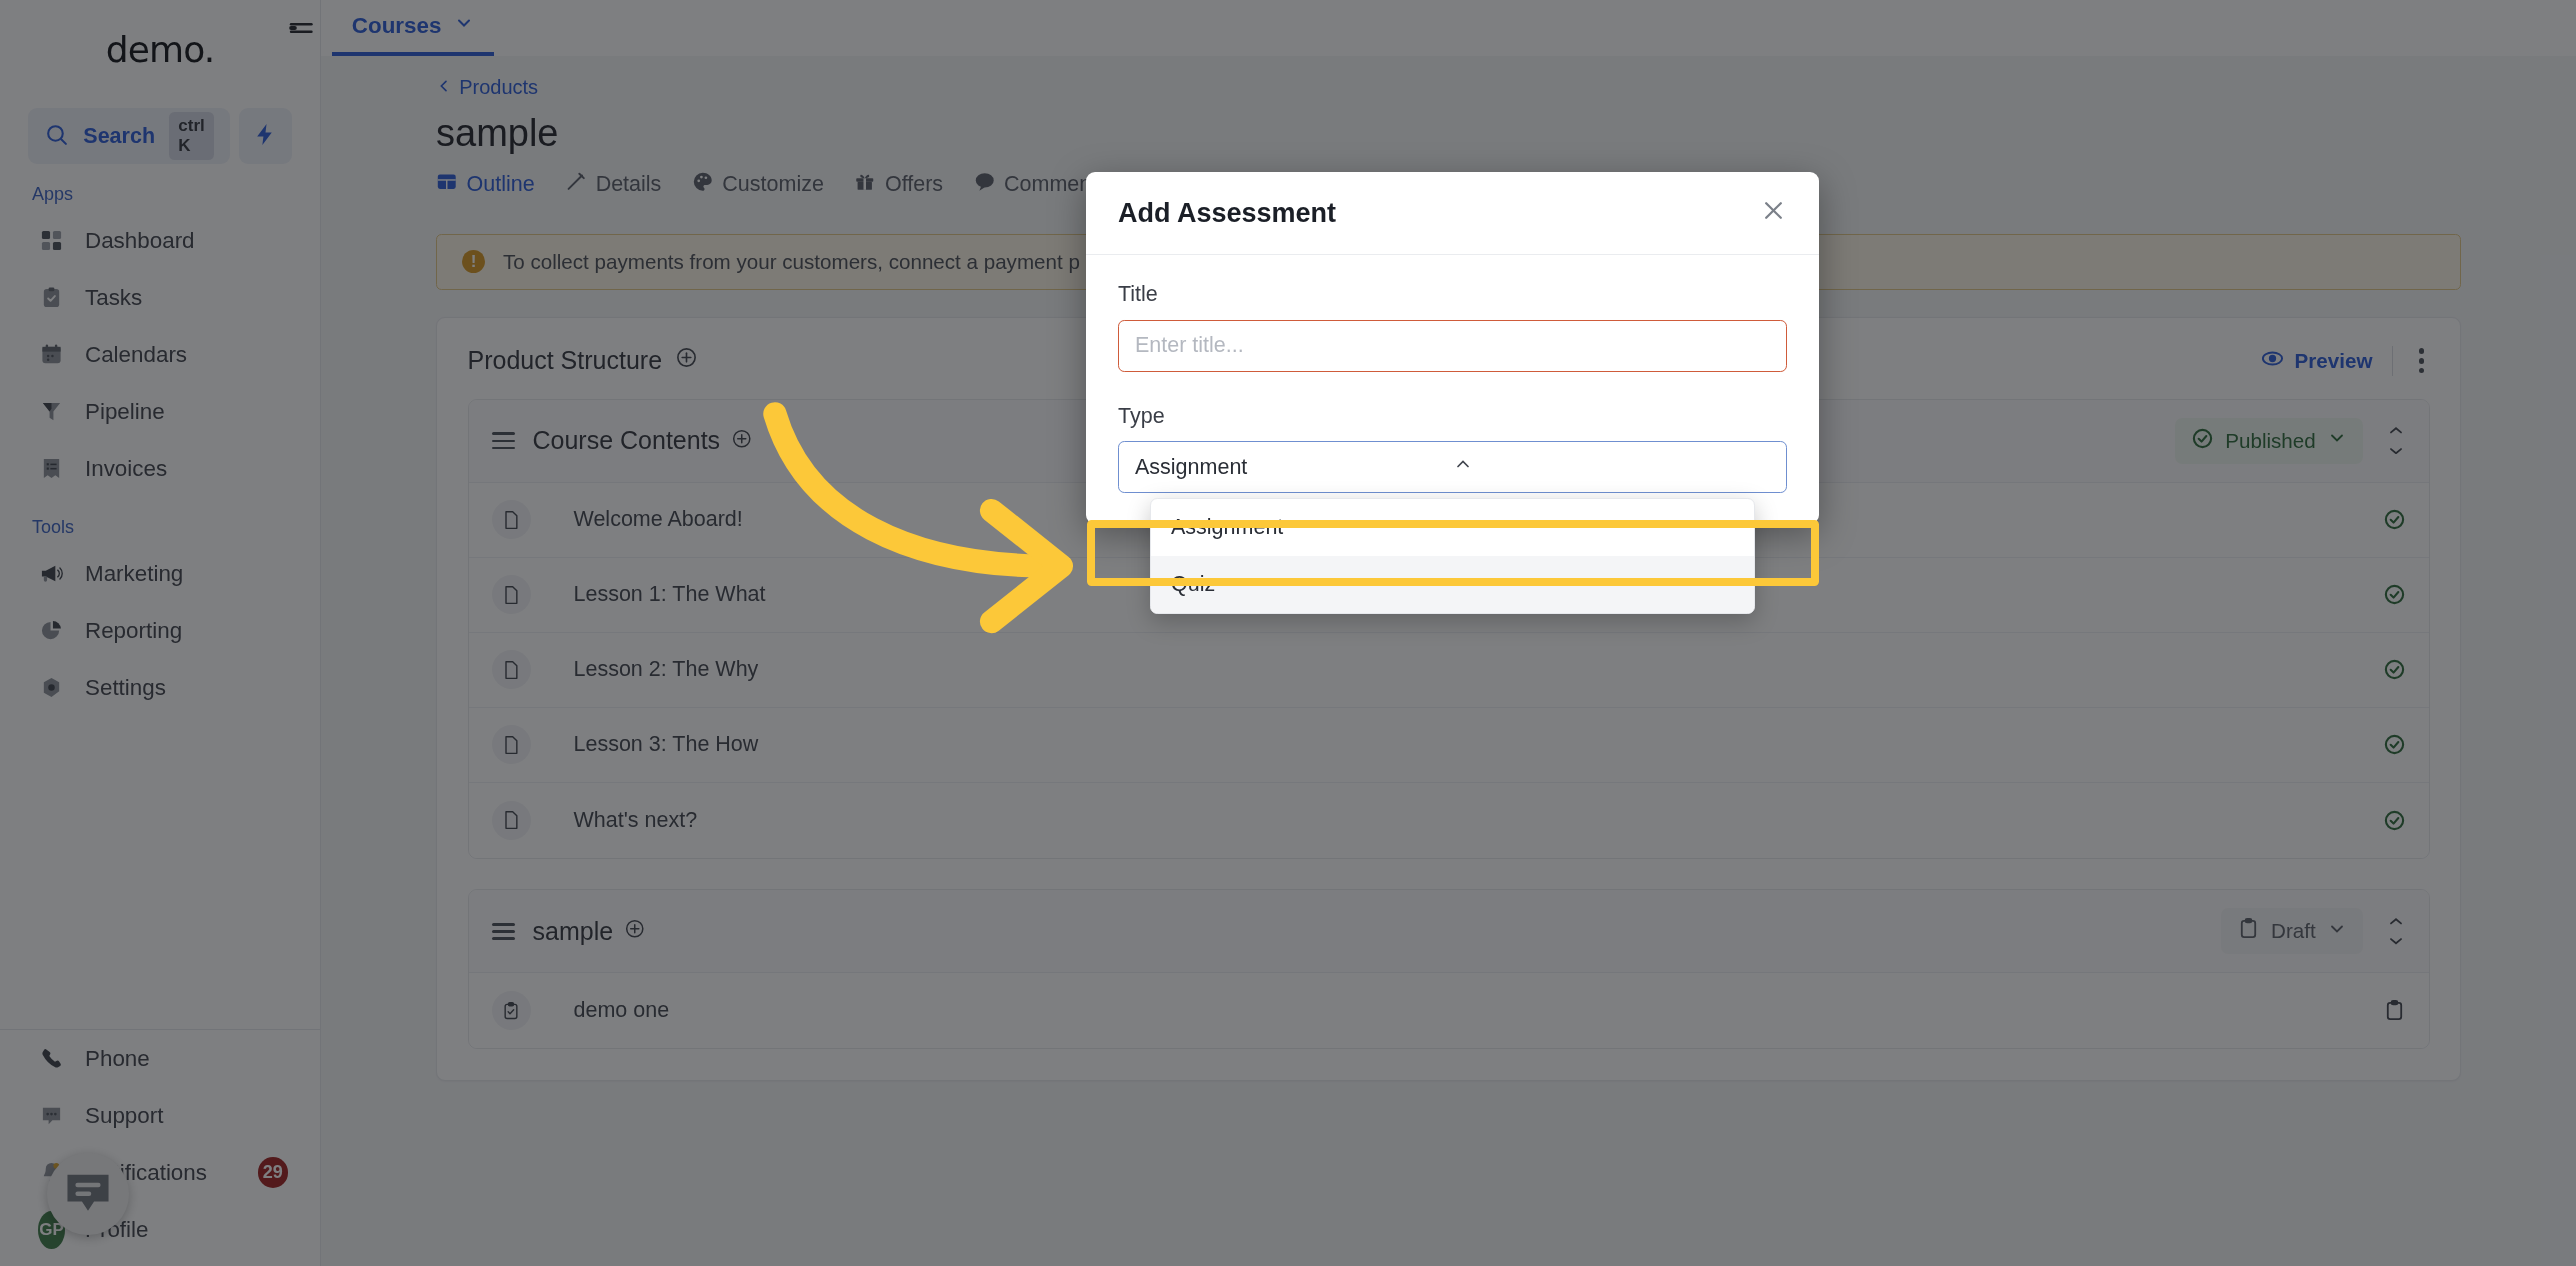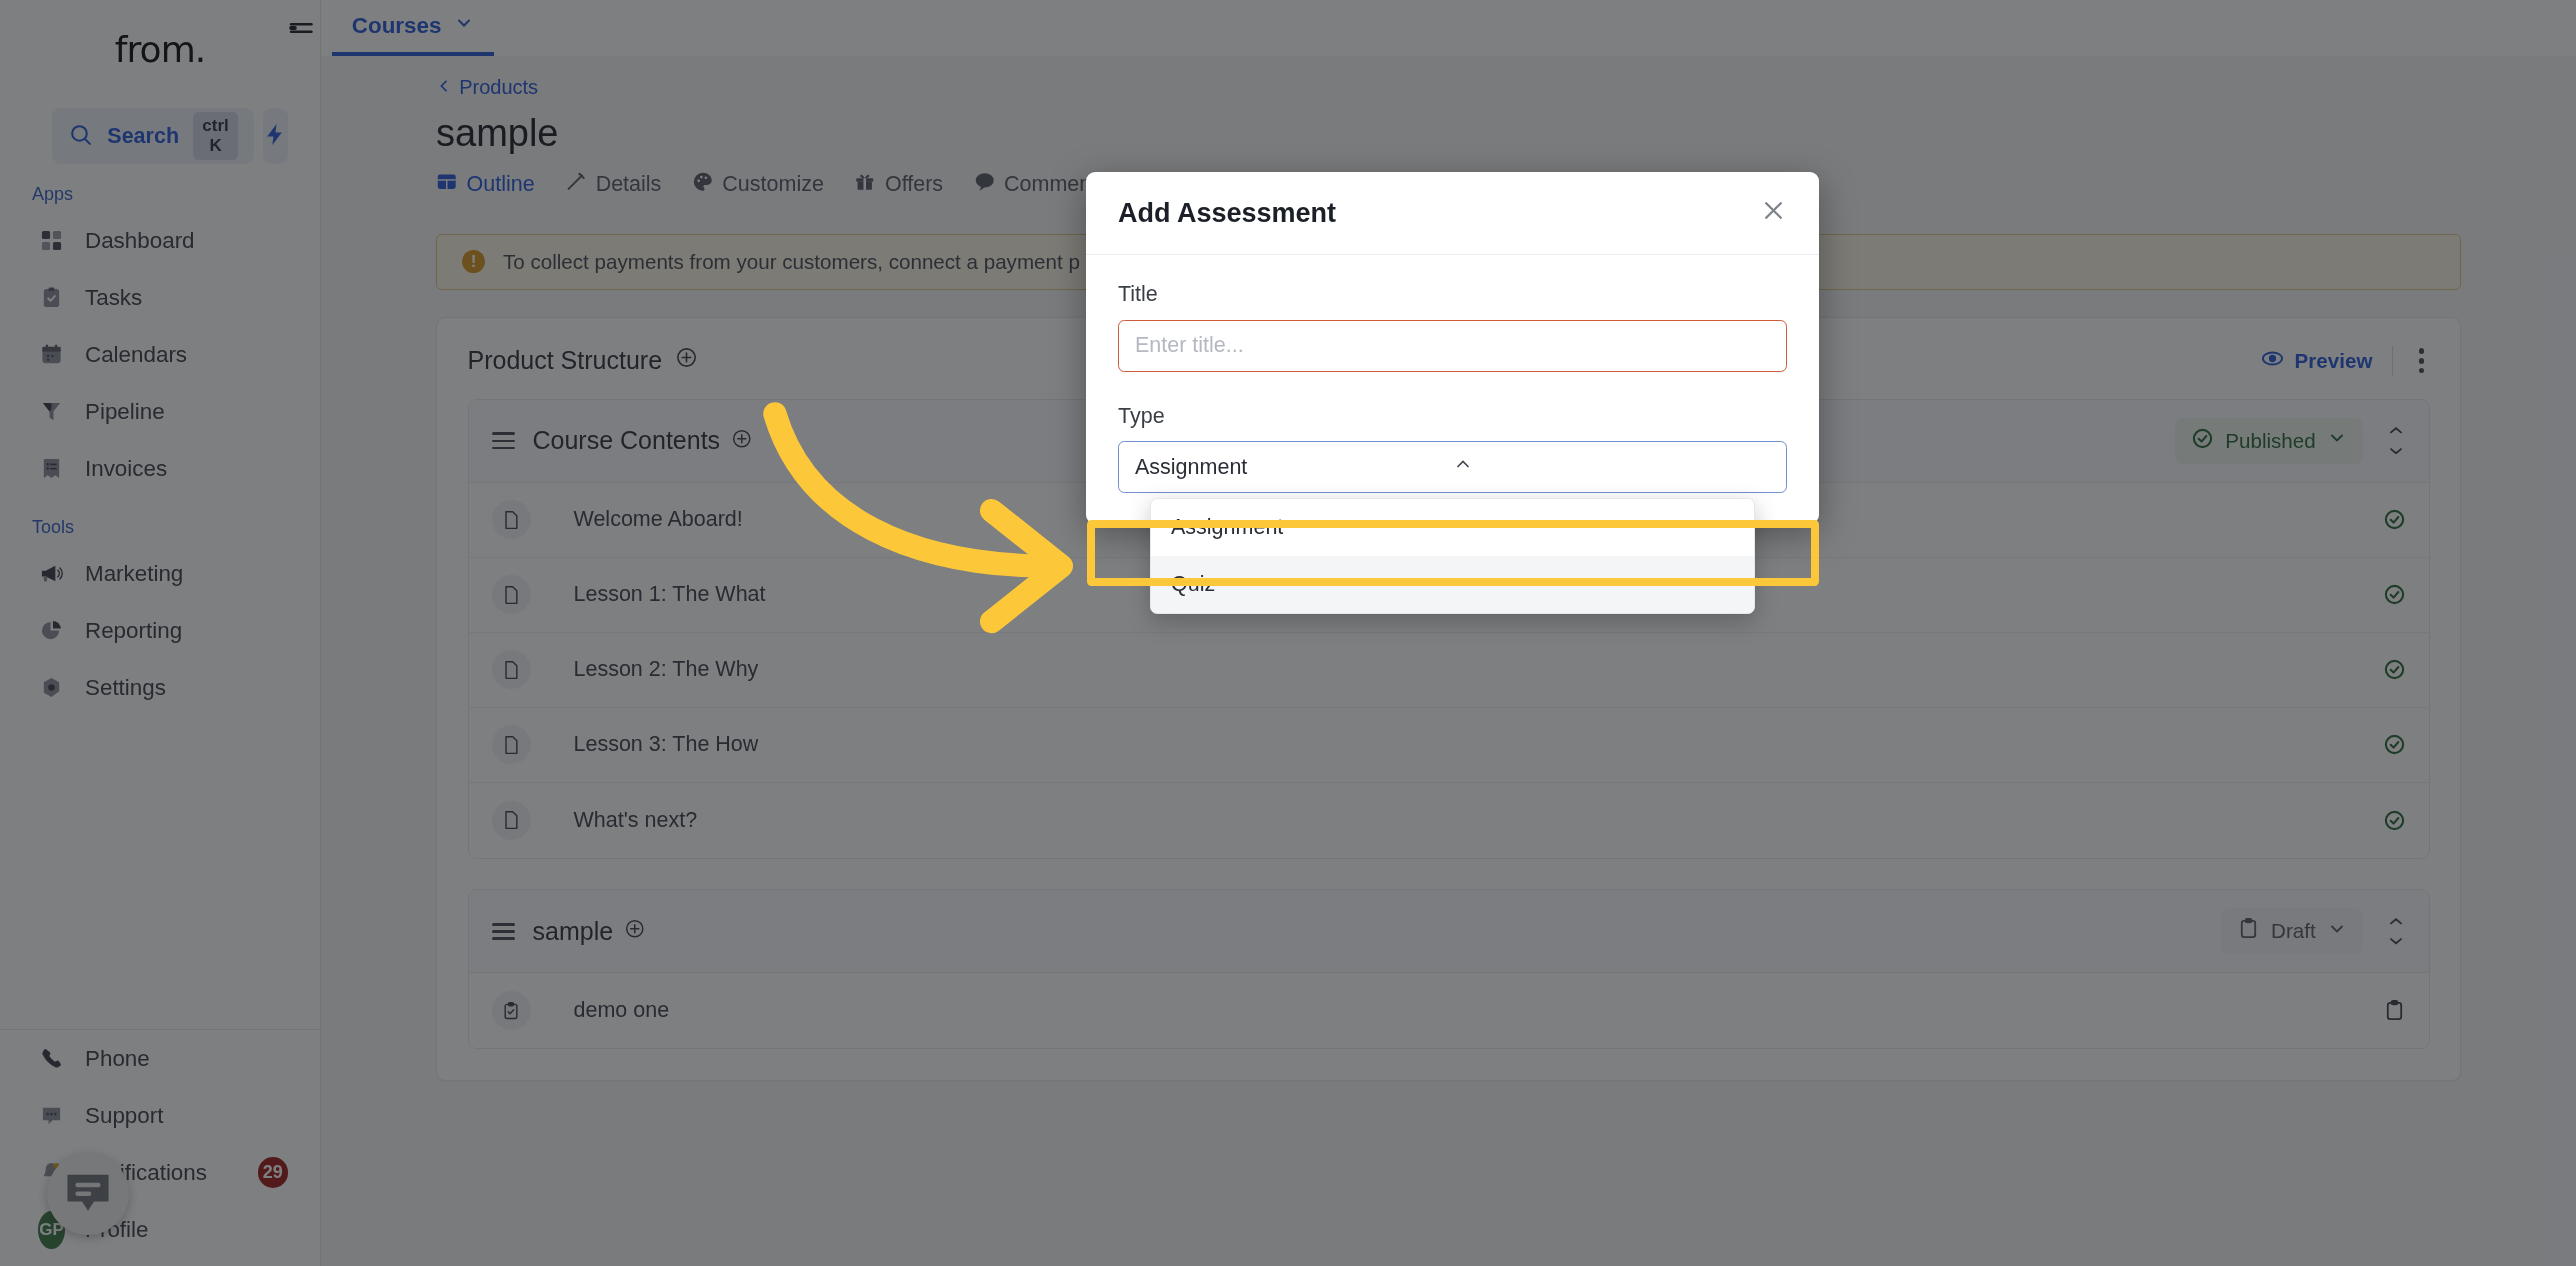--- a/index.html
+++ b/index.html
@@ -24,21 +24,21 @@
     flex: 0 0 321px;
   }
   .sidebar-logo {
     height: 99px; display: flex; align-items: center; justify-content: center;
   }
   .logo-text {
     font-size: 36px; font-weight: 400; color: #12141a; letter-spacing: -0.9px;
     font-family: "DejaVu Sans", sans-serif;
   }
 
-  .search-row { display: flex; gap: 9px; padding: 0 52px; margin-top: 9px; text-align: center; }
+  .search-row { display: flex; gap: 9px; padding: 0 28px; margin-top: 9px; }
   .search-box {
     flex: 1; height: 56px; background: #eef1f8; border-radius: 9px;
     display: flex; align-items: center; gap: 14.3px; padding: 0 16px;
   }
   .search-label { font-size: 21.5px; color: #2a5bd7; font-weight: 700; flex: 1; }
   .kbd {
     background: #d3d8e4; color: #33373f; border-radius: 5.4px;
     font-size: 17px; padding: 3.6px 9px; font-weight: 600;
   }
   .bolt-box {
@@ -232,21 +232,21 @@
 </head>
 <body>
 
 <div id="root">
 
   <div class="app-layer">
 
     <aside class="sidebar">
 
       <div class="sidebar-logo">
-        <div class="logo-text">from.</div>
+        <div class="logo-text">demo.</div>
       </div>
 
       <div class="search-row">
         <div class="search-box">
           <span>
             <svg width="25" height="25" viewBox="0 0 24 24" fill="none" stroke="#2a5bd7" stroke-width="2">
               <circle cx="11" cy="11" r="7"></circle>
                 <line x1="16.5" y1="16.5" x2="21" y2="21" stroke-linecap="round"></line>
             </svg>
           </span>

